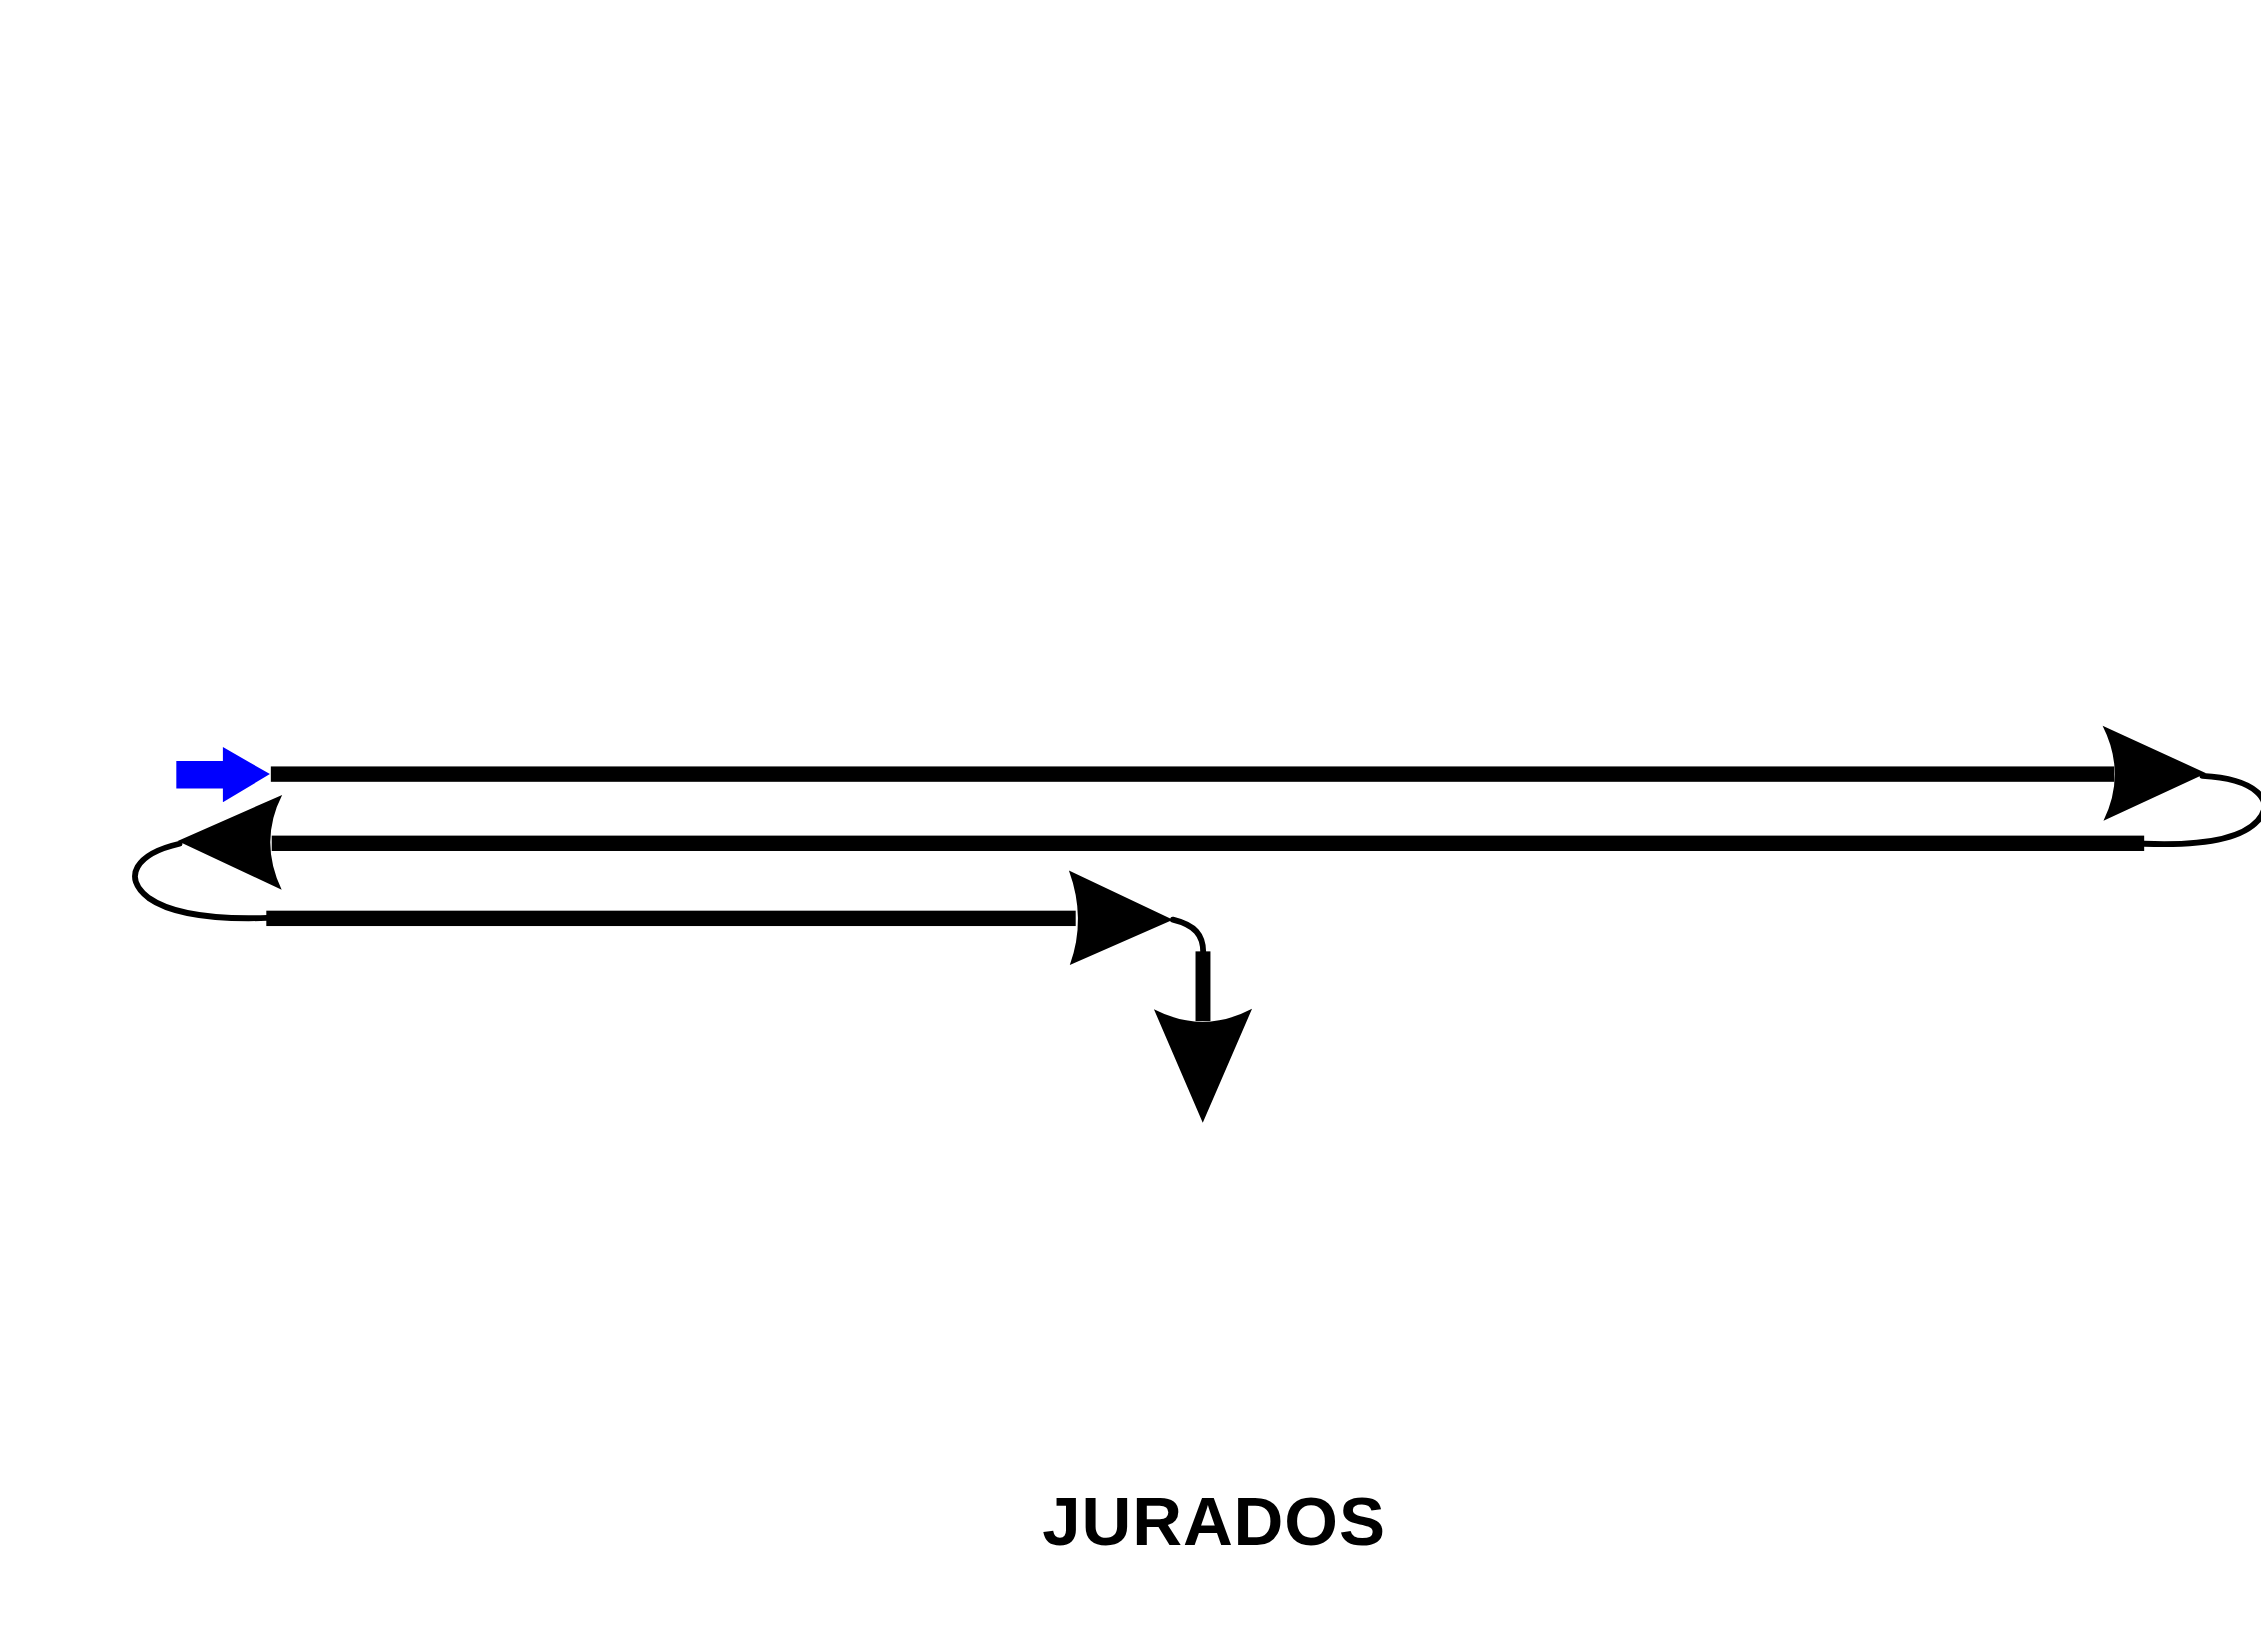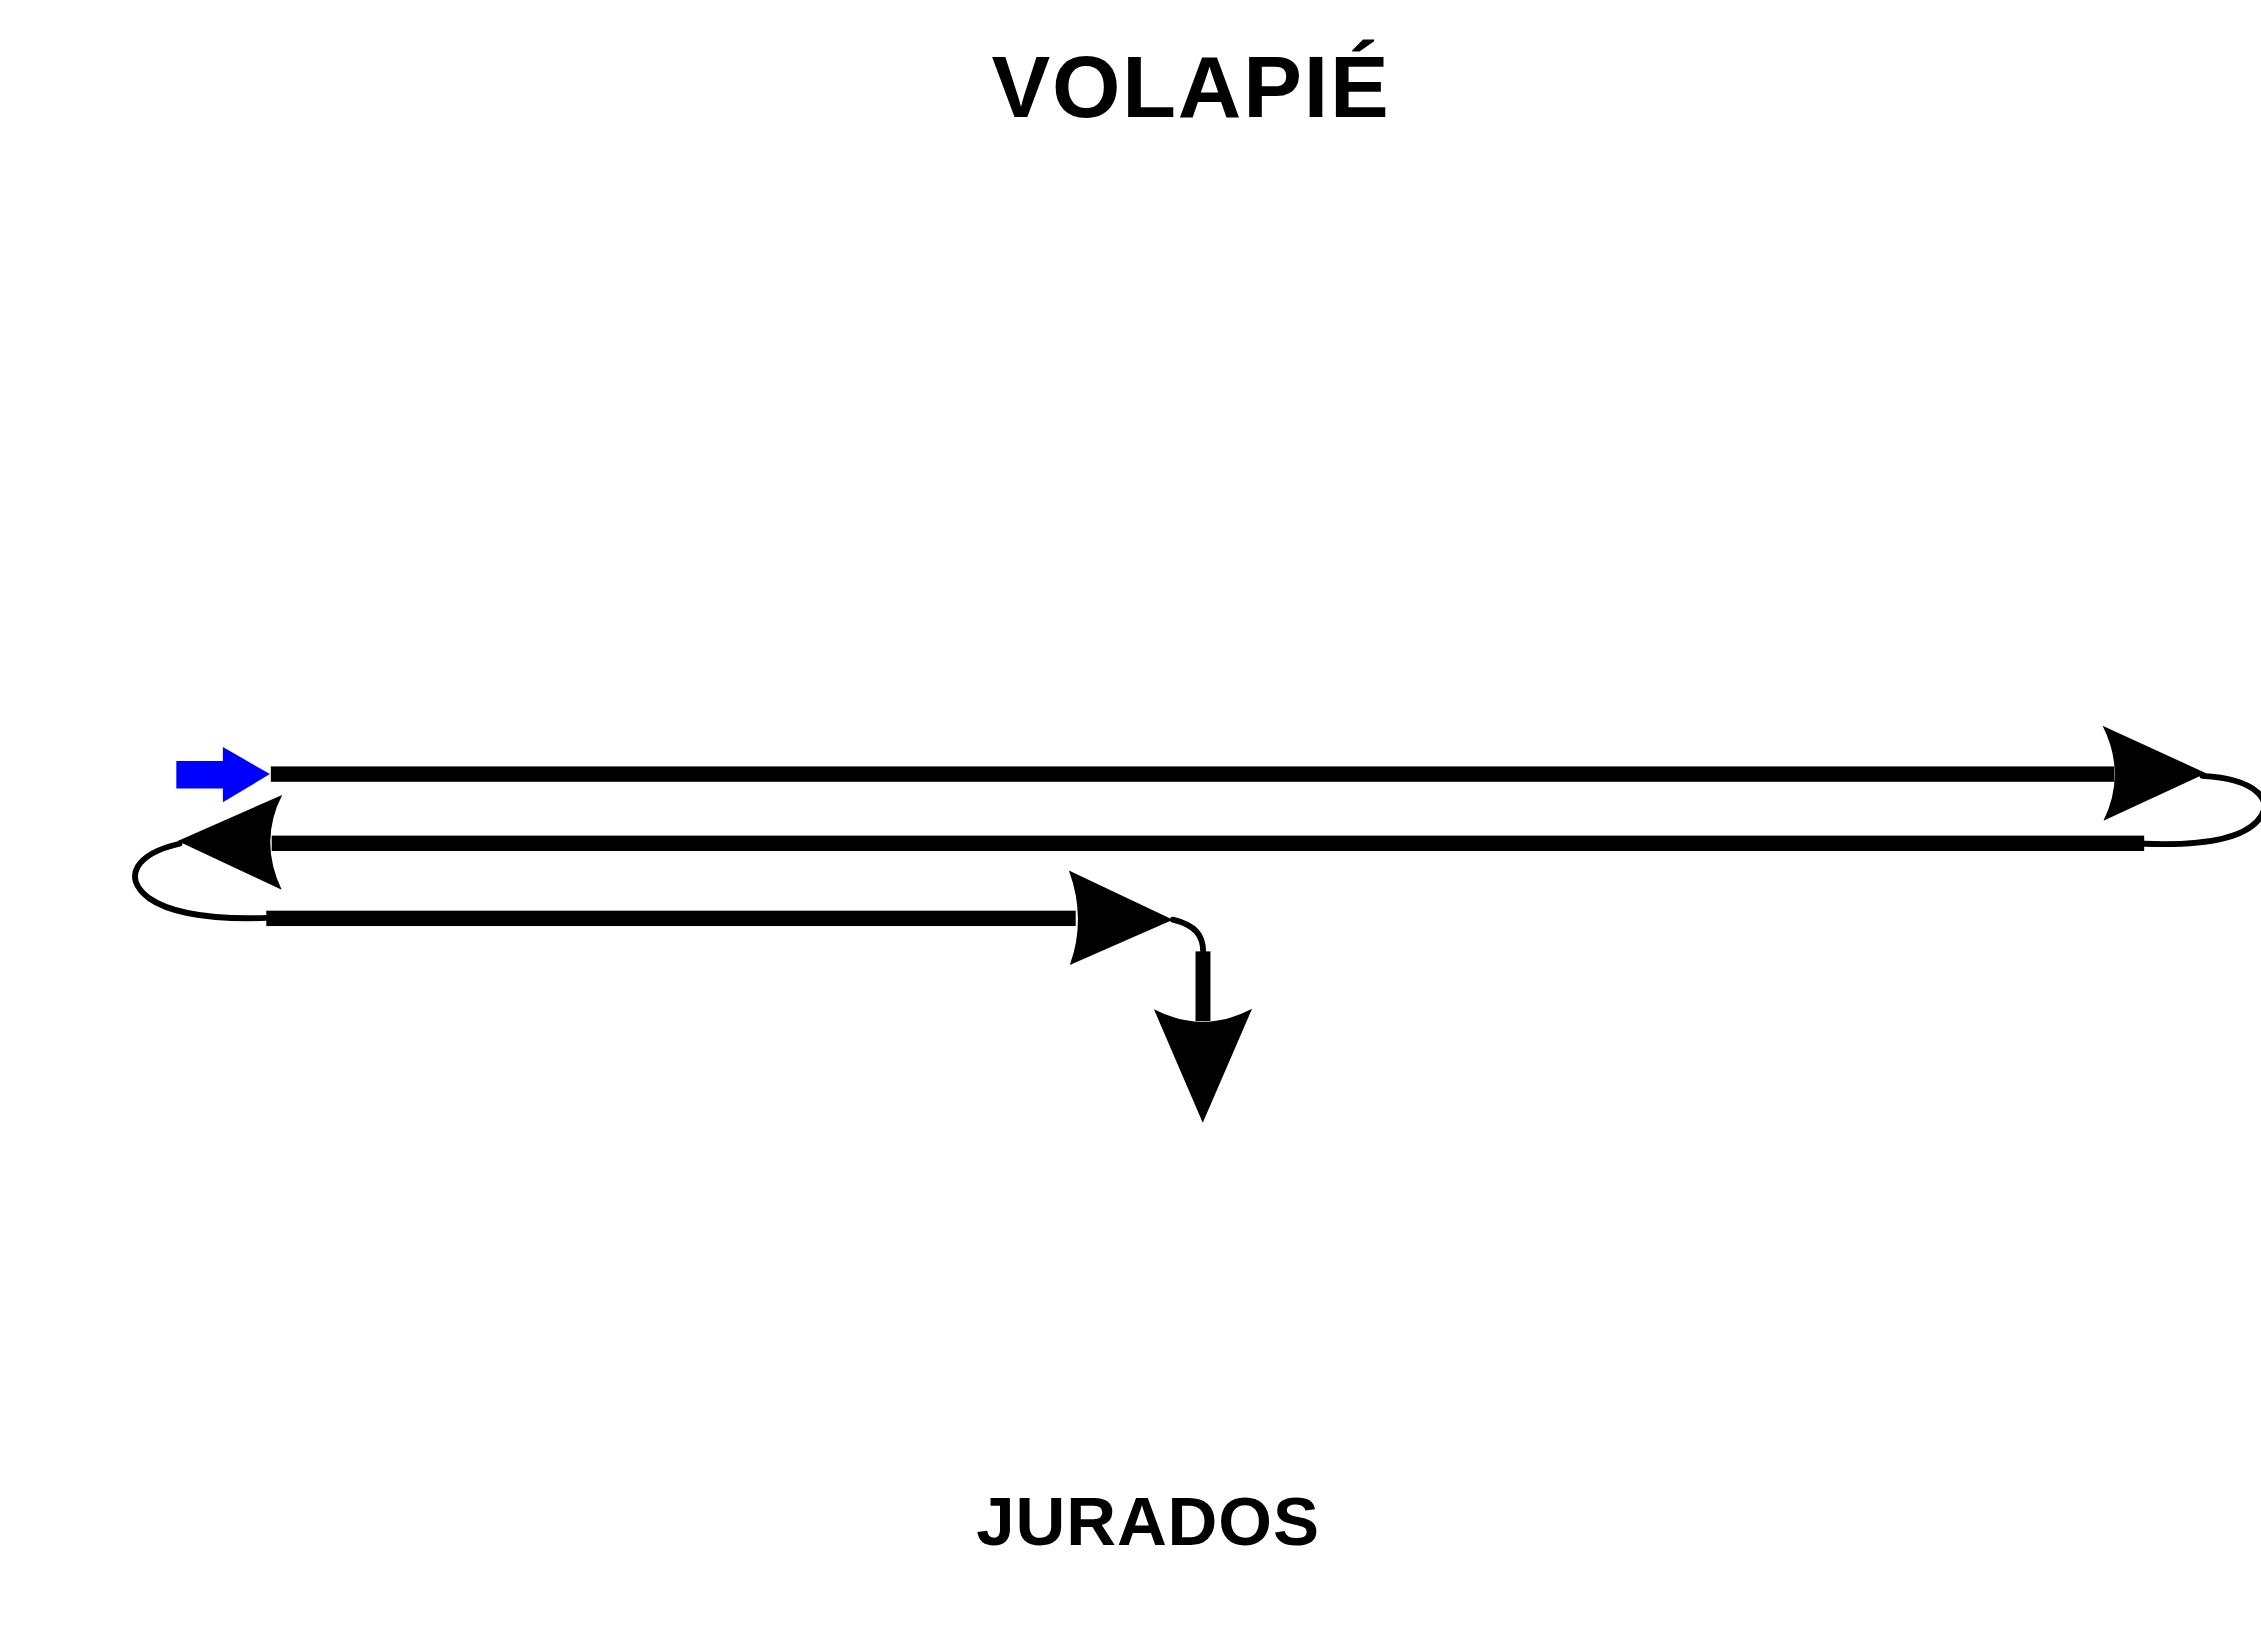--- a/index.html
+++ b/index.html
@@ -31,42 +31,41 @@
     font-size: 88px;
     font-weight: bold;
     line-height: 1;
     letter-spacing: 1.8px;
     color: #000000;
     white-space: nowrap;
   }
   .footer-text {
     position: absolute;
     top: 1487px;
-    left: 1148px;
+    left: 1214px;
     transform: translateX(-50%);
     font-size: 69px;
     font-weight: bold;
     line-height: 1;
     letter-spacing: 0.9px;
     color: #000000;
     white-space: nowrap;
   }
   .thin-curve {
     fill: none;
     stroke: currentColor;
     stroke-width: 13;
     stroke-linecap: round;
   }
 </style>
 </head>
 <body>
 
 <div class="canvas">
 
-  <div class="title-text">VOLAPIÉ</div>
 
   <svg class="diagram-svg" viewBox="0 0 5266 3638" xmlns="http://www.w3.org/2000/svg">
 
     <g color="#0000FF">
       <path fill="currentColor" d="M 389,1683 L 492,1683 L 492,1652 L 596,1712 L 492,1774 L 492,1744 L 389,1744 Z"></path>
     </g>
 
     <g color="#000000">
 
       <rect fill="currentColor" x="598" y="1695" width="4077" height="34"></rect>

